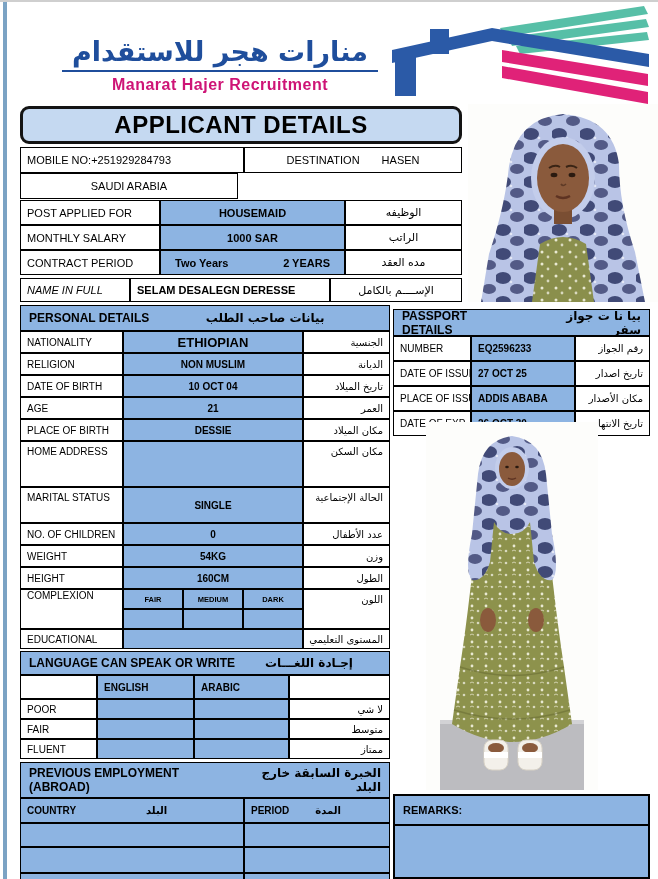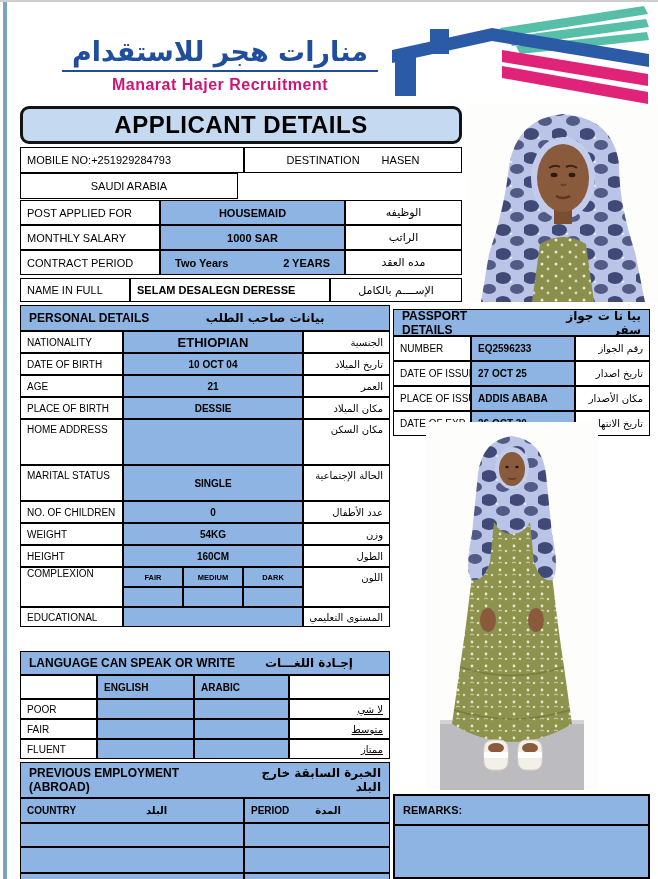--- a/index.html
+++ b/index.html
@@ -28,42 +28,42 @@
   .c1 { width:224px; height:26px; }
   .c2 { width:218px; height:26px; }
 
   .job { left:20px; top:200px; width:442px; }
   .j1 { width:140px; height:25px; }
   .j2 { width:185px; height:25px; }
   .j3 { width:117px; height:25px; }
   .split { justify-content:space-between; padding:1px 14px; }
 
   .namet { left:20px; top:278px; width:442px; }
-  .n1 { width:110px; height:24px; }
+  .n1 { width:110px; height:24px;font-style:italic; }
   .n2 { width:200px; height:24px; }
   .n3 { width:132px; height:24px; }
 
   .personal { left:20px; top:305px; width:370px; }
   .sec-head { border:1px solid #000; background:#8DB4E2; display:flex; align-items:center; font-weight:bold; font-size:12px; padding:0 8px; }
   .p1 { width:103px; }
   .p2 { width:180px; }
   .p3 { width:87px; }
   .h22 { height:22px; }
   .h46 { height:46px; }
   .h36 { height:36px; }
   .h20 { height:20px; }
   .sub3 { width:180px; border:1px solid #000; }
   .sub3 .cell { width:60px; }
   .val-lg { font-size:13px; }
 
   .language { left:20px; top:651px; width:370px; }
   .l1 { width:77px; }
   .l2 { width:97px; }
   .l3 { width:95px; }
-  .l4 { width:101px;text-decoration:underline; }
+  .l4 { width:101px; }
   .h24 { height:24px; }
 
   .employ { left:20px; top:762px; width:370px; }
   .emp-title { height:36px; align-items:flex-start; padding-top:3px; gap:5px; }
   .e1 { width:224px; }
   .e2 { width:146px; }
   .gapcell { justify-content:flex-start; gap:40px; }
 
   .passport { left:393px; top:309px; width:257px; }
   .q1 { width:78px; }
@@ -153,20 +153,25 @@
 <div class="abs personal">
   <div class="sec-head" style="height:26px;">
     <span>PERSONAL DETAILS</span>
     <span class="ar" style="flex:1; text-align:center;">بيانات صاحب الطلب</span>
   </div>
 
   <div class="row">
       <div class="cell p1 h22 small">NATIONALITY</div>
       <div class="cell p2 h22 blue center bold val-lg">ETHIOPIAN</div>
       <div class="cell p3 h22 ar small">الجنسية</div>
+    </div>
+  <div class="row">
+      <div class="cell p1 h22 small">RELIGION</div>
+      <div class="cell p2 h22 blue center bold small">NON MUSLIM</div>
+      <div class="cell p3 h22 ar small">الديانة</div>
     </div>
   <div class="row">
       <div class="cell p1 h22 small">DATE OF BIRTH</div>
       <div class="cell p2 h22 blue center bold small">10 OCT 04</div>
       <div class="cell p3 h22 ar small">تاريخ الميلاد</div>
     </div>
   <div class="row">
       <div class="cell p1 h22 small">AGE</div>
       <div class="cell p2 h22 blue center bold small">21</div>
       <div class="cell p3 h22 ar small">العمر</div>

